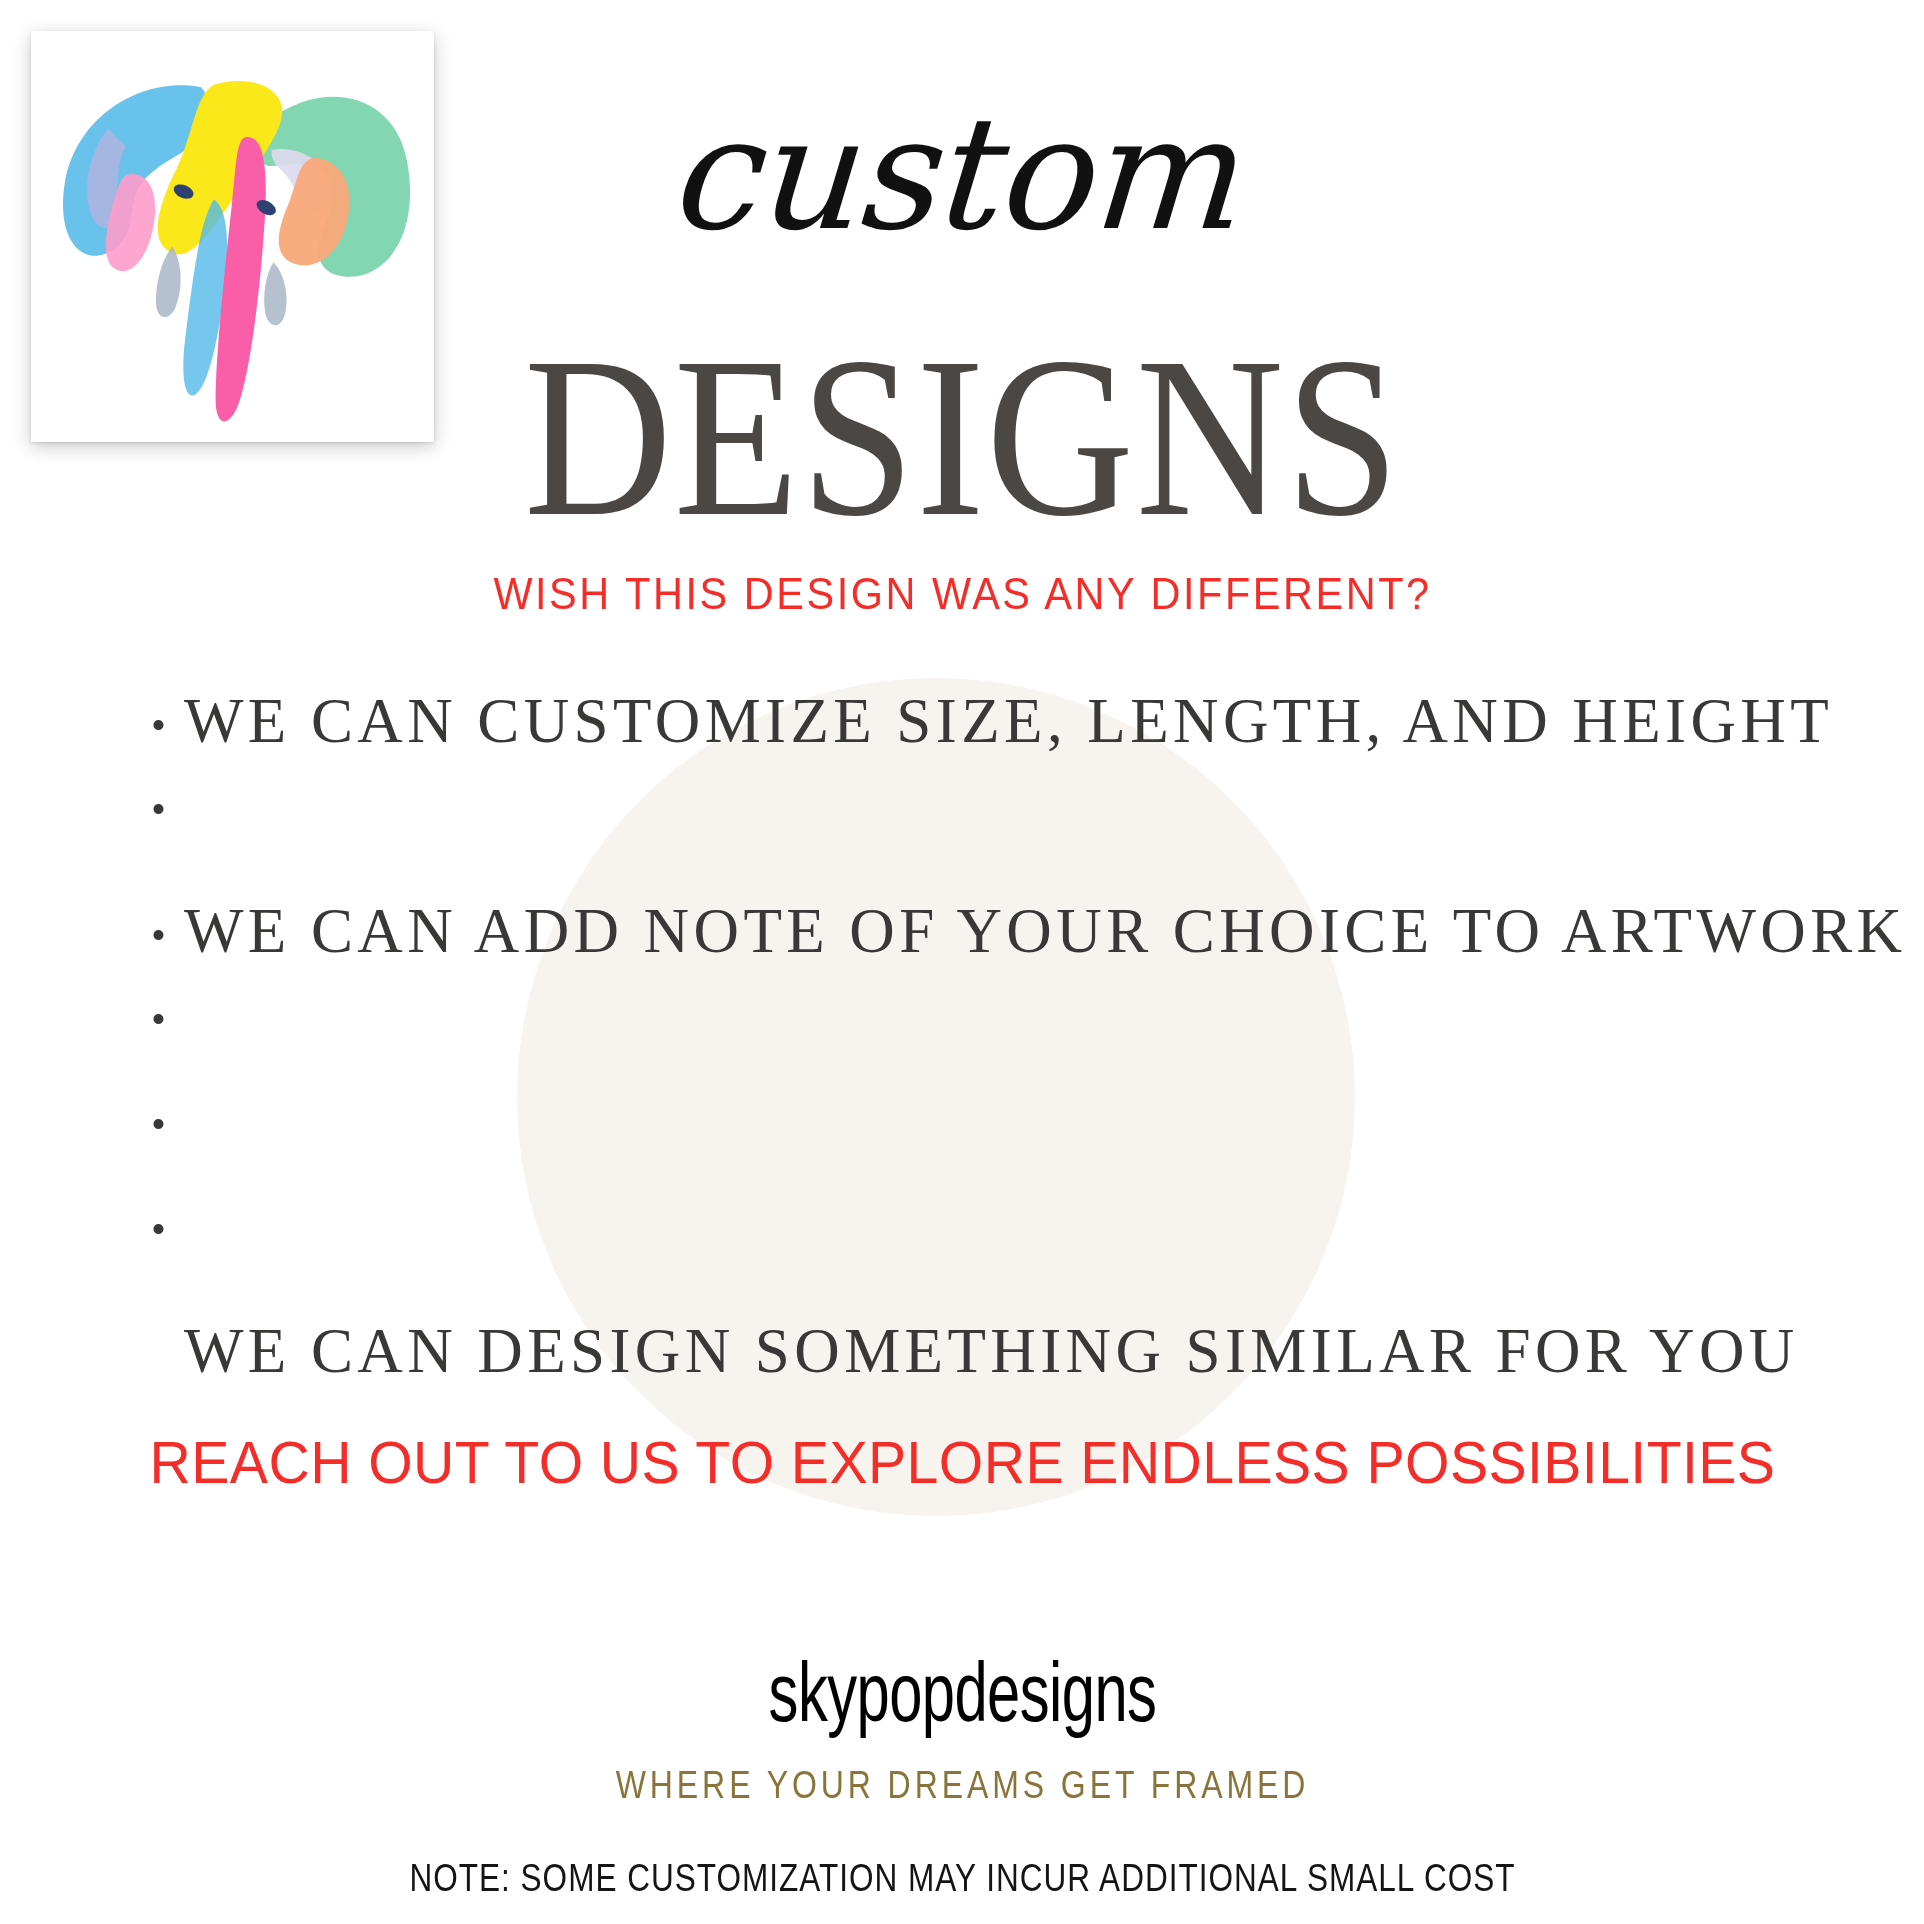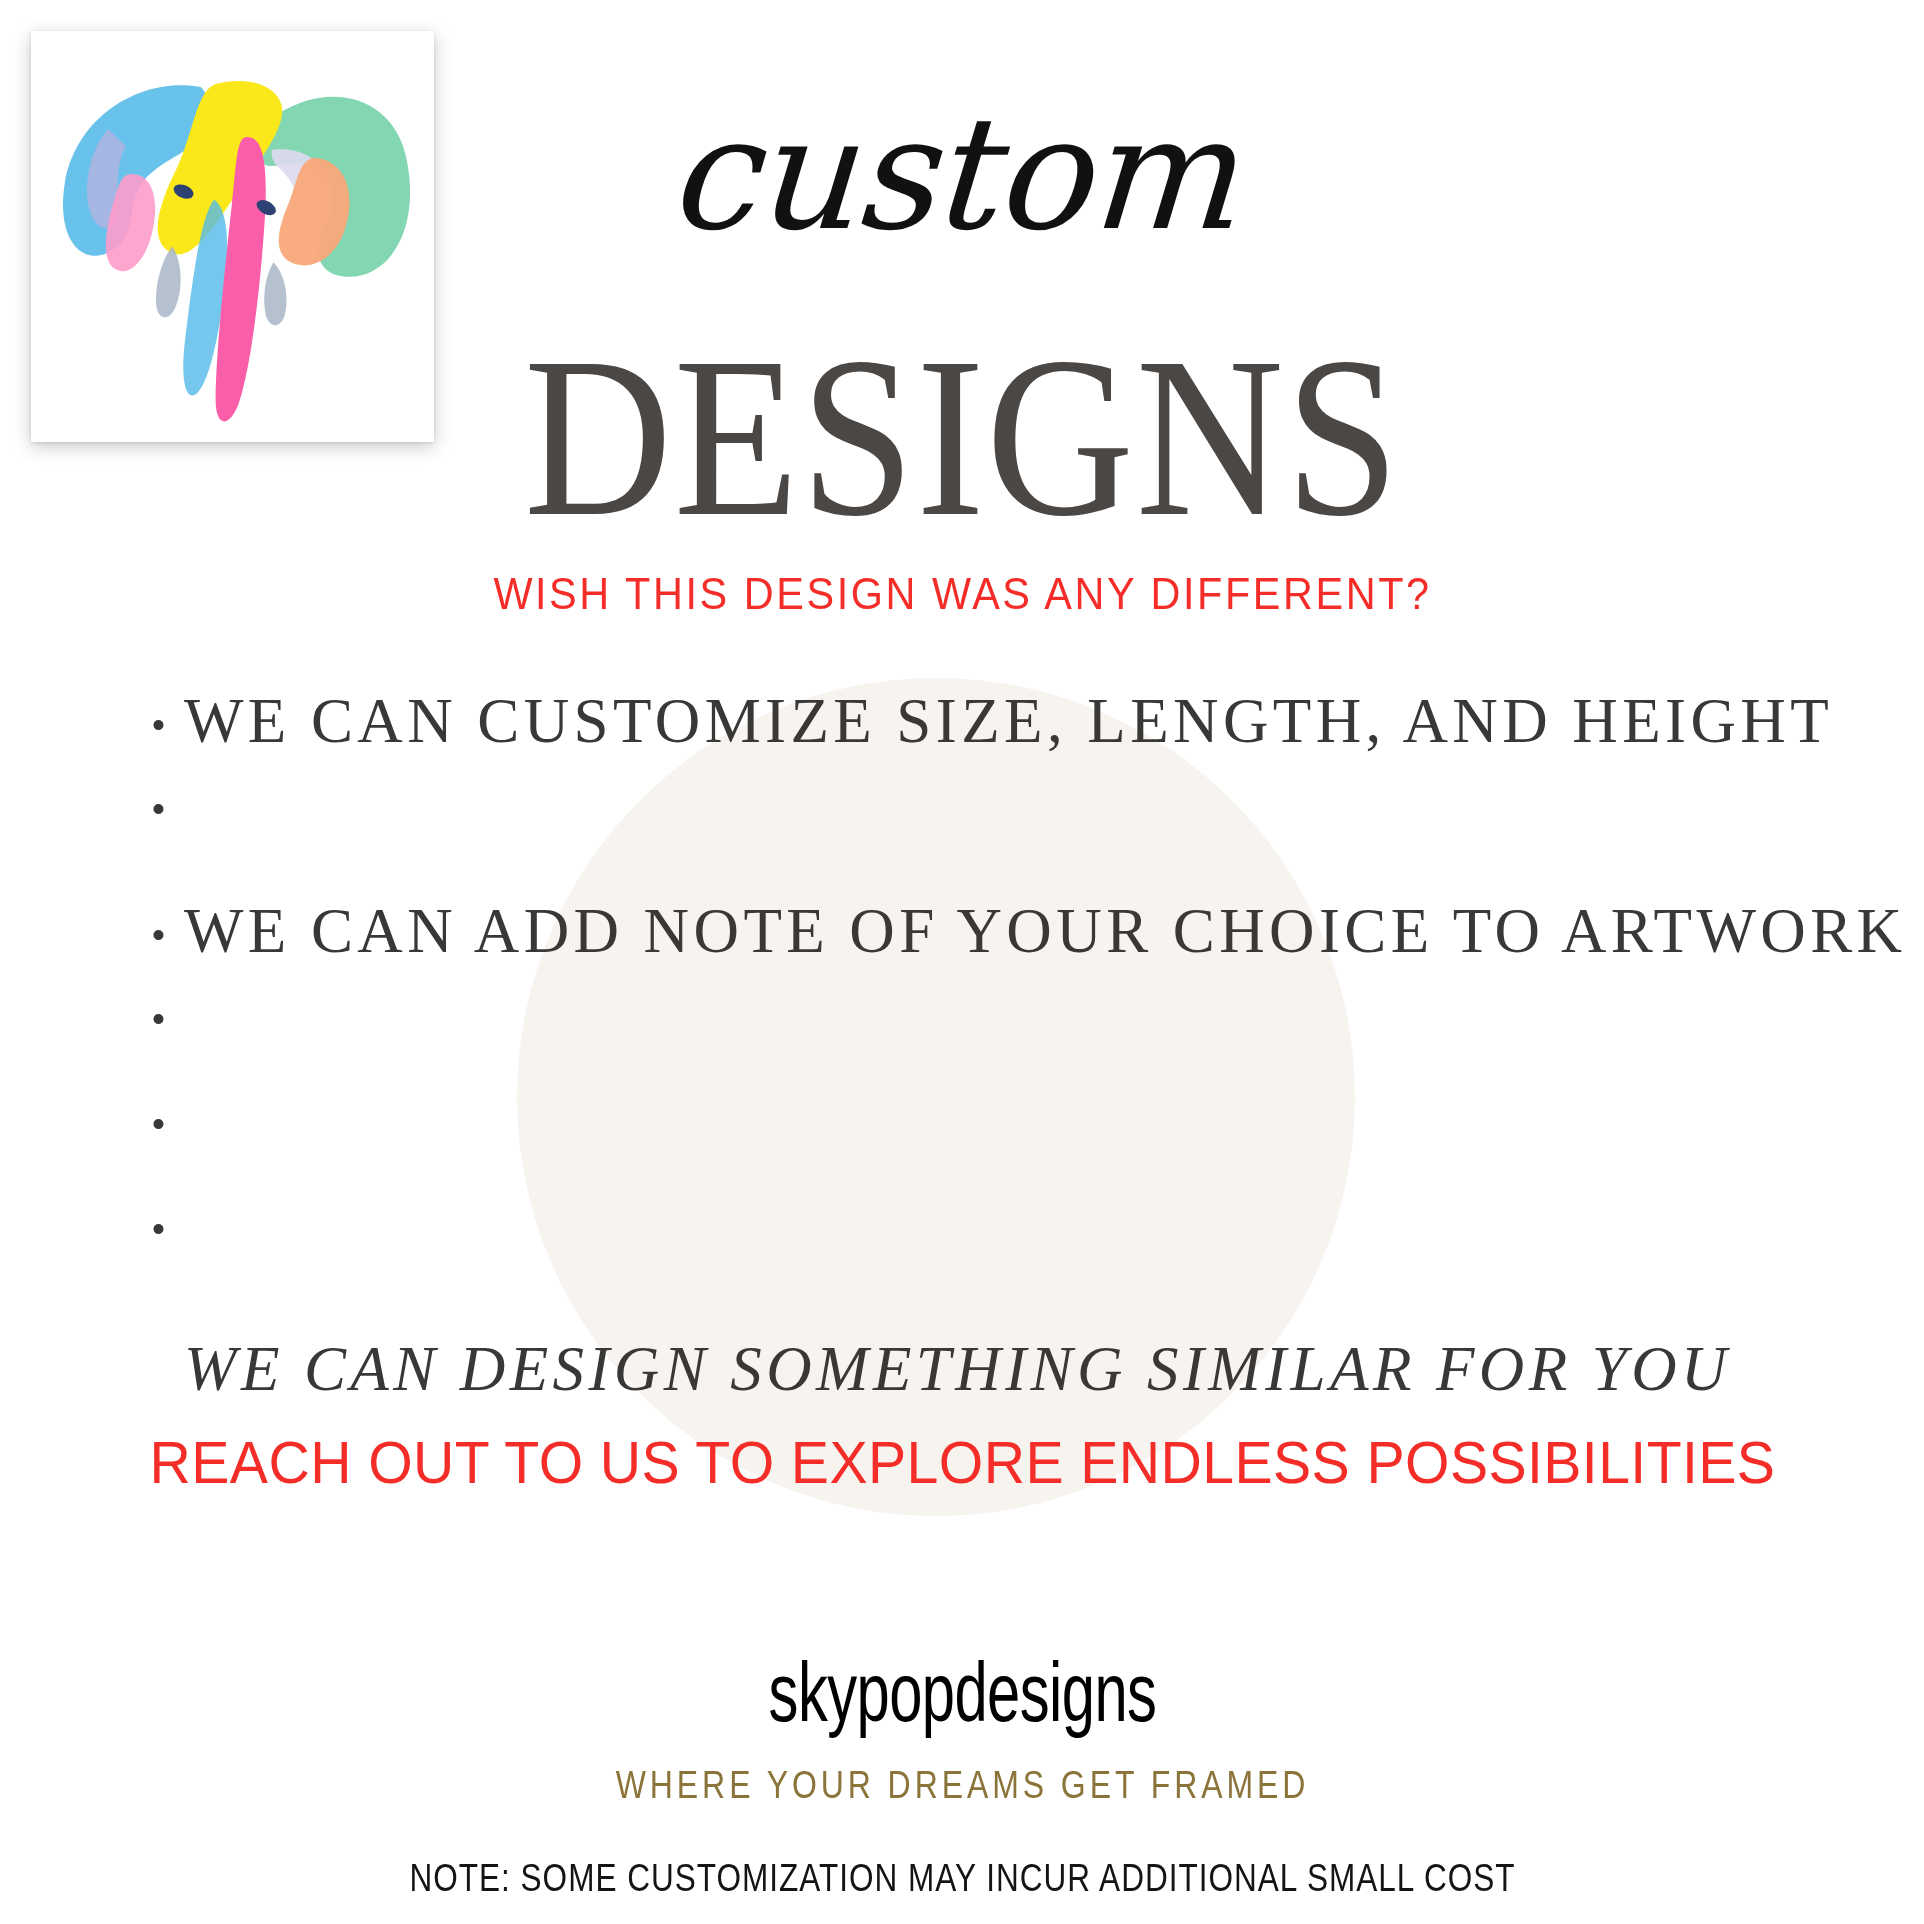--- a/index.html
+++ b/index.html
@@ -125,24 +125,23 @@
     font-family: "Liberation Serif", "DejaVu Serif", serif;
     font-weight: 400;
     font-size: 63px;
     line-height: 1;
     color: #3a3836;
     letter-spacing: 4.4px;
     white-space: nowrap;
   }
   .continuation-row {
     display: flex;
-    align-items: center;
+    align-items: flex-start;
     height: 98px;
     padding-left: 32px;
-    font-style: italic;
   }
 
   .cta-red {
     position: absolute;
     left: 0;
     top: 1434px;
     width: 1925px;
     text-align: center;
     font-family: "Liberation Sans", sans-serif;
     font-weight: 400;

